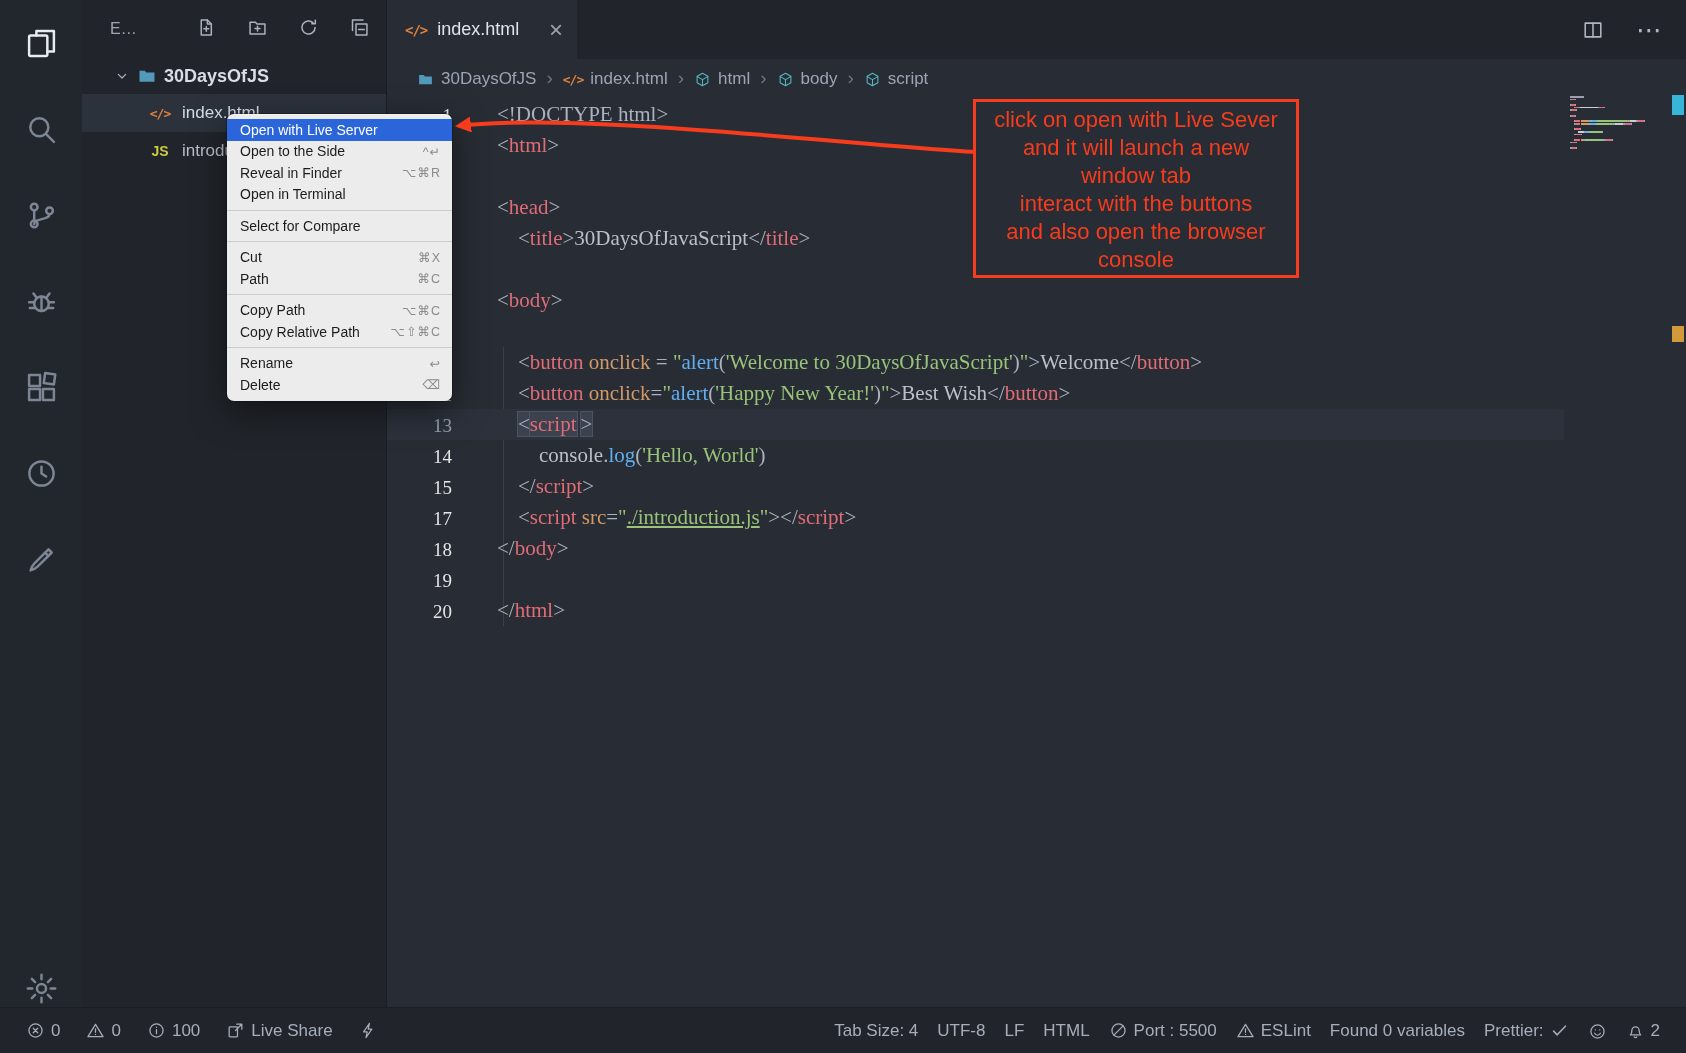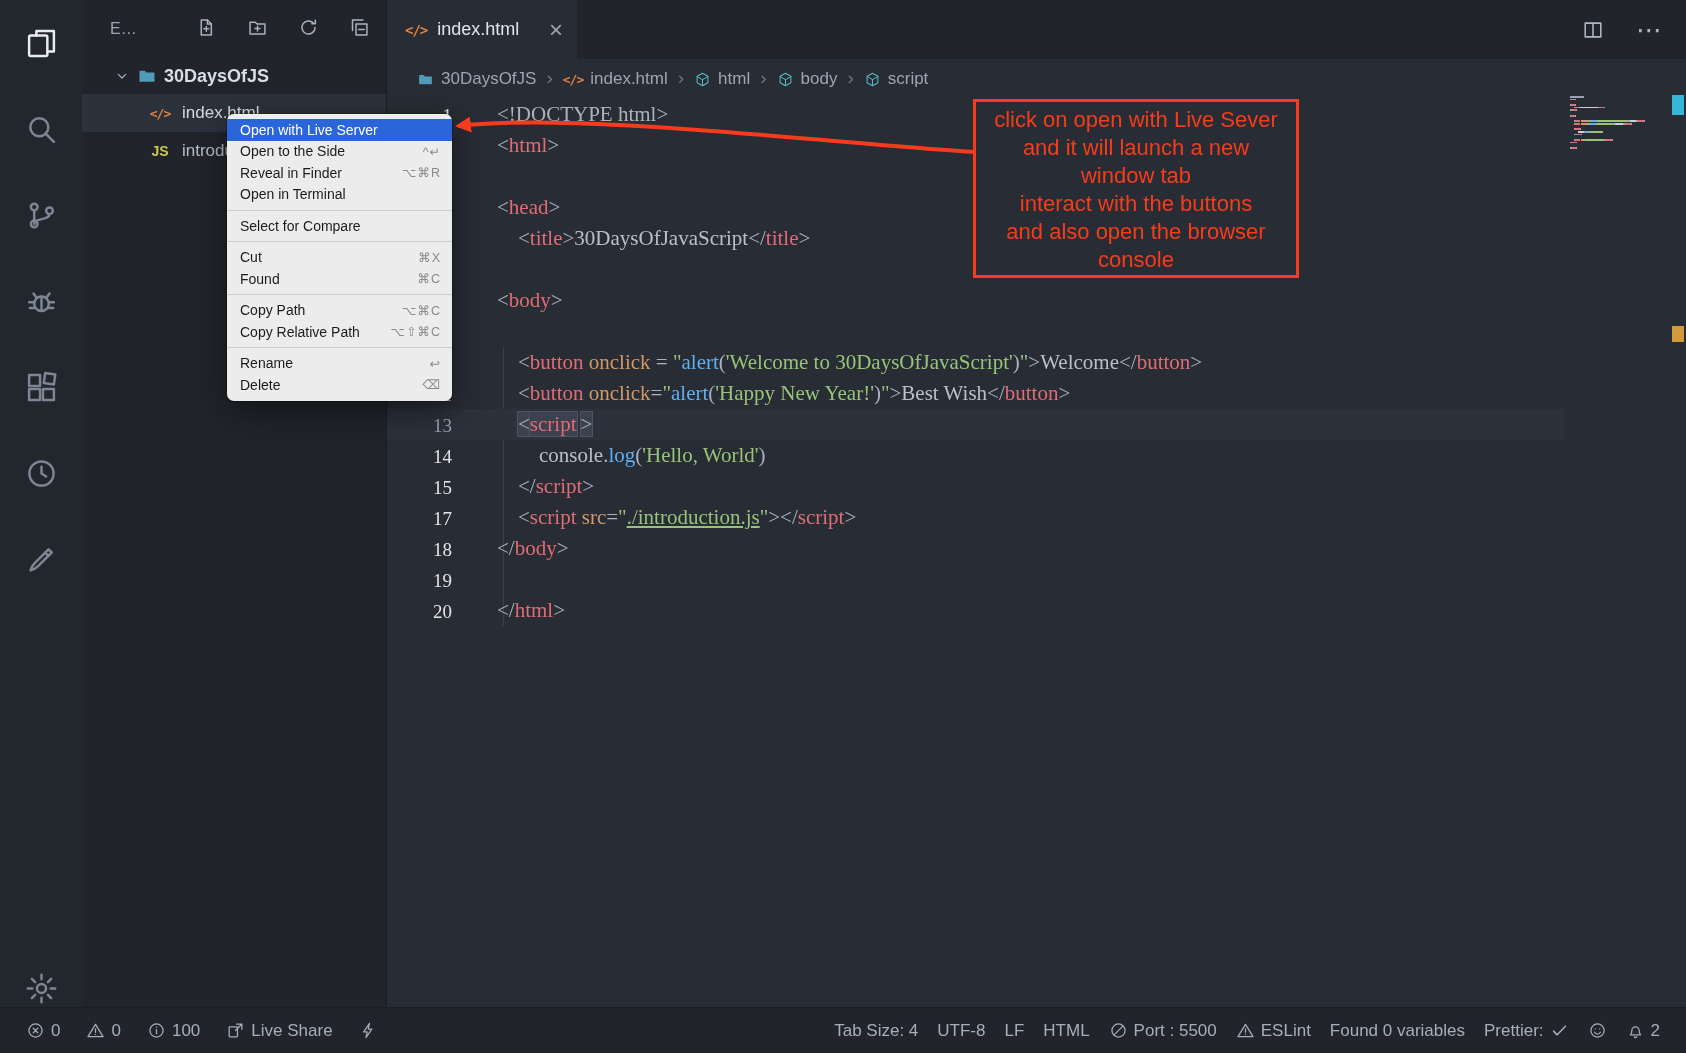--- a/index.html
+++ b/index.html
@@ -81,21 +81,21 @@
 
 
 .ann{position:absolute;left:973px;top:99px;width:326px;height:179px;border:3px solid var(--red);color:var(--red);z-index:25;text-align:center;font-size:22px;line-height:28px;padding-top:4px;font-weight:500}
 .arrow{position:absolute;left:0;top:0;z-index:40;pointer-events:none}
 .arrow-line{fill:none;stroke:var(--red);stroke-width:4}
 .ah{fill:var(--red)}
 
 
 .statusbar{position:absolute;left:0;right:0;bottom:0;height:46px;background:#21252b;border-top:1px solid #1b1e24;display:flex;align-items:center;padding:0 26px;z-index:6;font-size:17px;color:#a6aebb}
 .st-left{display:flex;align-items:center;gap:26px}
-.st-right{display:flex;align-items:flex-start;gap:19px;margin-left:auto}
+.st-right{display:flex;align-items:flex-end;gap:19px;margin-left:auto}
 .st-item{display:flex;align-items:center;gap:6px;cursor:pointer;white-space:nowrap}
 .sic{display:flex}
 .sic svg{width:19px;height:19px}
 </style>
 </head>
 <body>
 
 <div id="app">
 
   <div class="activitybar">
@@ -502,21 +502,21 @@
         <div class="menu-item">
           <span class="lbl">Select for Compare</span>
           <span class="sc"></span>
         </div>
         <div class="menu-sep"></div>
         <div class="menu-item">
           <span class="lbl">Cut</span>
           <span class="sc">⌘X</span>
         </div>
         <div class="menu-item">
-          <span class="lbl">Found</span>
+          <span class="lbl">Path</span>
           <span class="sc">⌘C</span>
         </div>
         <div class="menu-sep"></div>
         <div class="menu-item">
           <span class="lbl">Copy Path</span>
           <span class="sc">⌥⌘C</span>
         </div>
         <div class="menu-item">
           <span class="lbl">Copy Relative Path</span>
           <span class="sc">⌥⇧⌘C</span>

